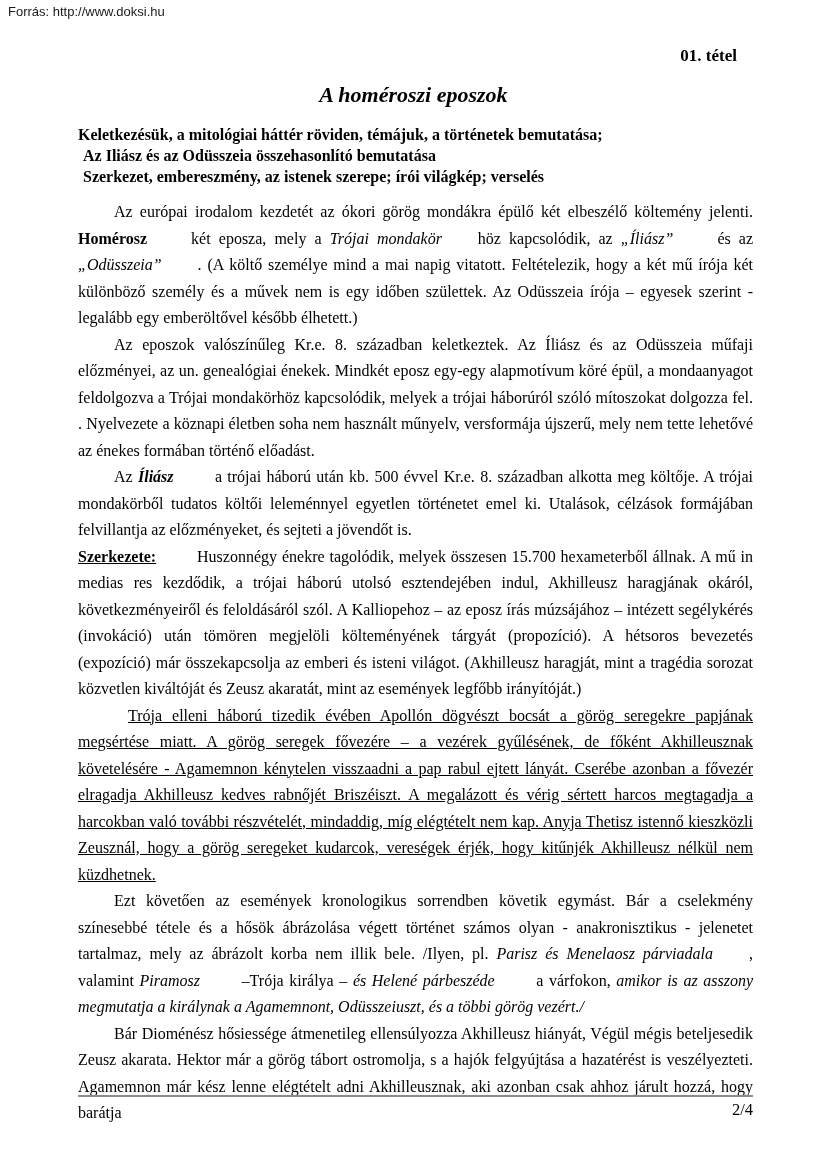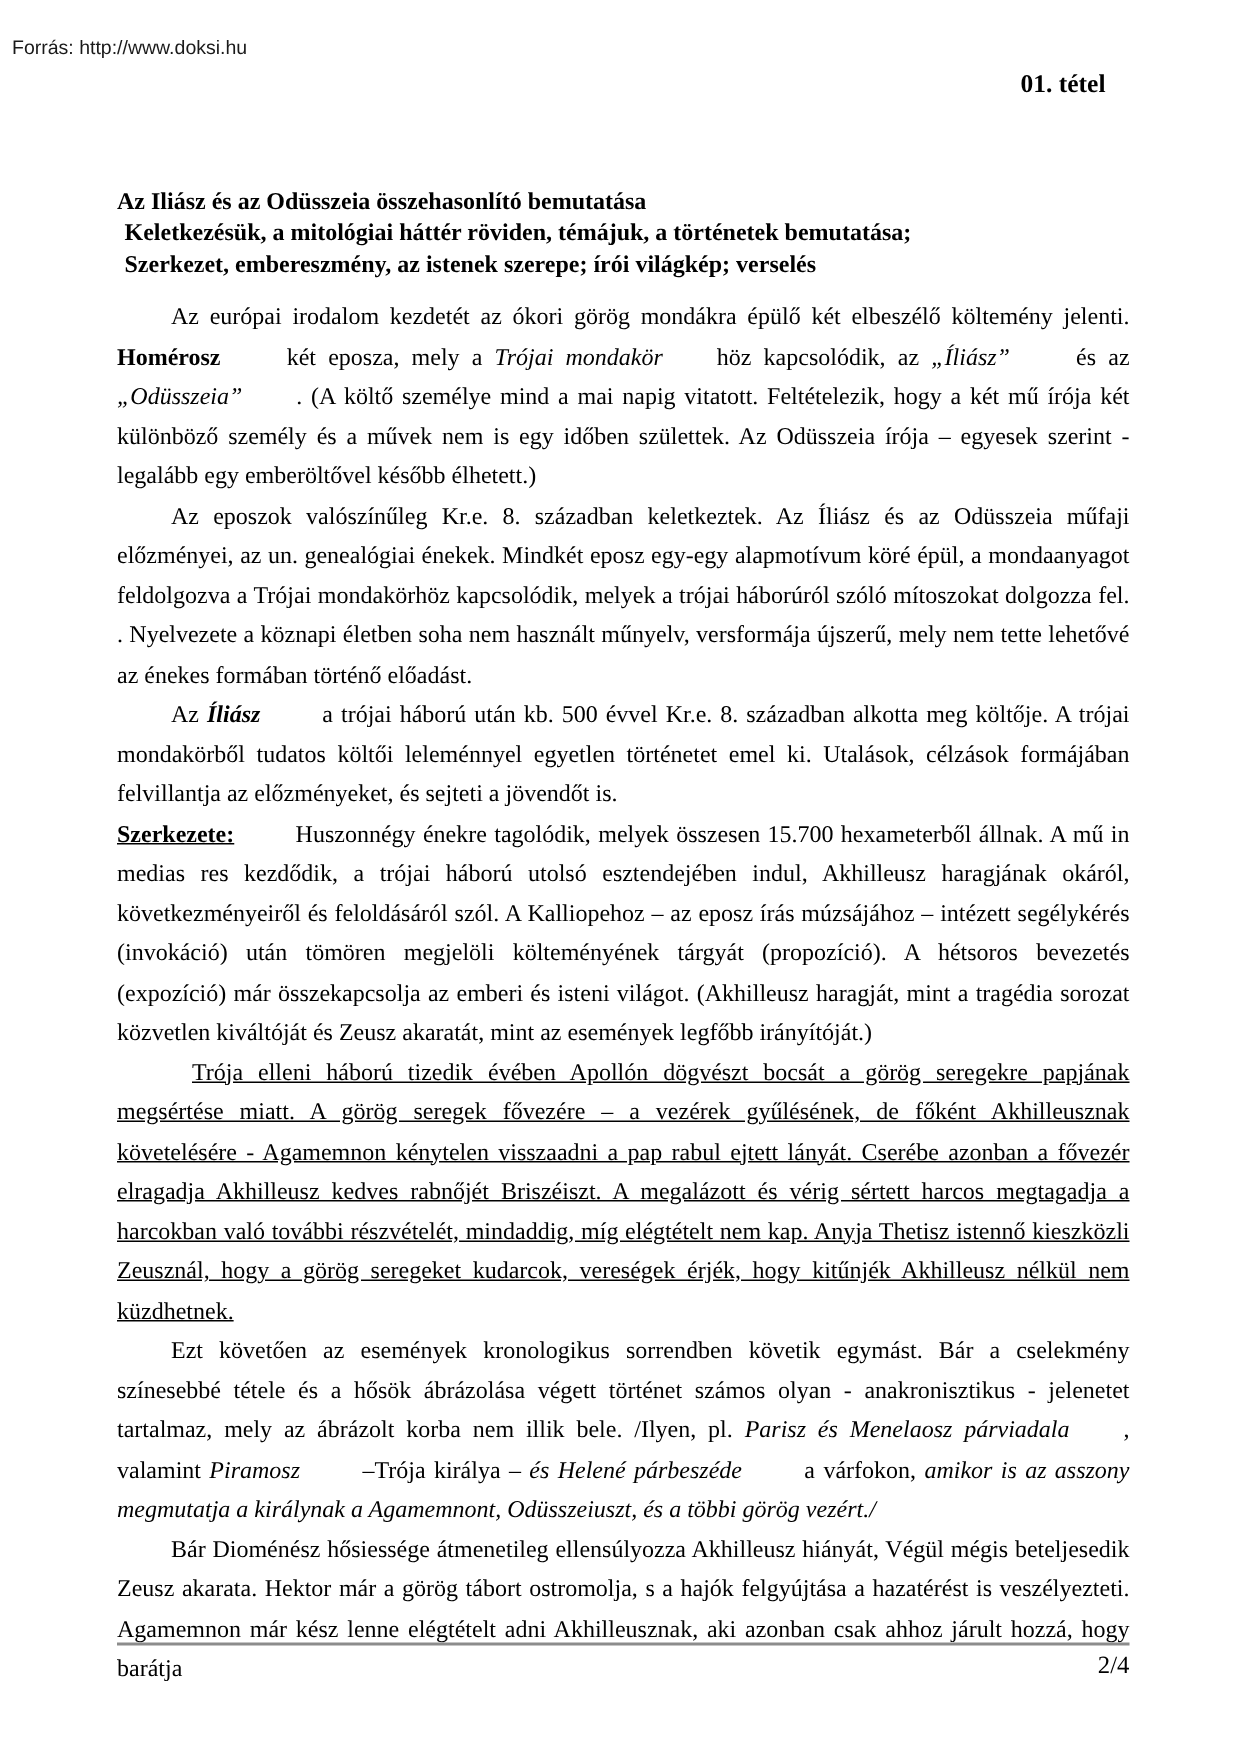--- a/index.html
+++ b/index.html
@@ -12,21 +12,21 @@
     width: 827px;
     height: 1170px;
     background: #ffffff;
     color: #000000;
     font-family: "Liberation Serif", "DejaVu Serif", serif;
     overflow: hidden;
   }
   .source-note {
     position: absolute;
     left: 8px;
-    top: 24px;
+    top: 4px;
     font-family: "Liberation Sans", "DejaVu Sans", sans-serif;
     font-size: 13px;
     color: #1a1a1a;
   }
   .lesson-number {
     position: absolute;
     top: 46px;
     right: 90px;
     font-size: 17px;
     font-weight: bold;
@@ -94,24 +94,25 @@
 </style>
 </head>
 <body>
 
 <div class="page">
 
   <div class="source-note">Forrás: http://www.doksi.hu</div>
 
   <div class="lesson-number">01. tétel</div>
 
+  <h1 class="doc-title">A homéroszi eposzok</h1>
 
   <div class="subtitle-block">
+    <div class="subtitle-line">Keletkezésük, a mitológiai háttér röviden, témájuk, a történetek bemutatása;</div>
     <div class="subtitle-line">Az Iliász és az Odüsszeia összehasonlító bemutatása</div>
-    <div class="subtitle-line">Keletkezésük, a mitológiai háttér röviden, témájuk, a történetek bemutatása;</div>
     <div class="subtitle-line">Szerkezet, embereszmény, az istenek szerepe; írói világkép; verselés</div>
   </div>
 
   <div class="doc-body">
       <p class="para"><span class="run-normal">Az európai irodalom kezdetét az ókori görög mondákra épülő két elbeszélő költemény jelenti. </span><span class="run-bold">Homérosz</span><span class="run-normal"> két eposza, mely a </span><span class="run-italic">Trójai mondakör</span><span class="run-normal">höz kapcsolódik, az </span><span class="run-italic">„Íliász”</span><span class="run-normal"> és az </span><span class="run-italic">„Odüsszeia”</span><span class="run-normal">. (A költő személye mind a mai napig vitatott. Feltételezik, hogy a két mű írója két különböző személy és a művek nem is egy időben születtek. Az Odüsszeia írója – egyesek szerint - legalább egy emberöltővel később élhetett.)</span></p>
       <p class="para"><span class="run-normal">Az eposzok valószínűleg Kr.e. 8. században keletkeztek. Az Íliász és az Odüsszeia műfaji előzményei, az un. genealógiai énekek. Mindkét eposz egy-egy alapmotívum köré épül, a mondaanyagot feldolgozva a Trójai mondakörhöz kapcsolódik, melyek a trójai háborúról szóló mítoszokat dolgozza fel. . Nyelvezete a köznapi életben soha nem használt műnyelv, versformája újszerű, mely nem tette lehetővé az énekes formában történő előadást.</span></p>
       <p class="para"><span class="run-normal">Az </span><span class="run-bold-italic">Íliász</span><span class="run-normal"> a trójai háború után kb. 500 évvel Kr.e. 8. században alkotta meg költője. A trójai mondakörből tudatos költői leleménnyel egyetlen történetet emel ki. Utalások, célzások formájában felvillantja az előzményeket, és sejteti a jövendőt is.</span></p>
       <p class="para"><span class="run-bold-underline">Szerkezete:</span><span class="run-normal"> Huszonnégy énekre tagolódik, melyek összesen 15.700 hexameterből állnak. A mű in medias res kezdődik, a trójai háború utolsó esztendejében indul, Akhilleusz haragjának okáról, következményeiről és feloldásáról szól. A Kalliopehoz – az eposz írás múzsájához – intézett segélykérés (invokáció) után tömören megjelöli költeményének tárgyát (propozíció). A hétsoros bevezetés (expozíció) már összekapcsolja az emberi és isteni világot. (Akhilleusz haragját, mint a tragédia sorozat közvetlen kiváltóját és Zeusz akaratát, mint az események legfőbb irányítóját.)</span></p>
       <p class="para indent"><span class="run-normal">Trója elleni háború tizedik évében Apollón dögvészt bocsát a görög seregekre papjának megsértése miatt. A görög seregek fővezére – a vezérek gyűlésének, de főként Akhilleusznak követelésére - Agamemnon kénytelen visszaadni a pap rabul ejtett lányát. Cserébe azonban a fővezér elragadja Akhilleusz kedves rabnőjét Briszéiszt. A megalázott és vérig sértett harcos megtagadja a harcokban való további részvételét, mindaddig, míg elégtételt nem kap. Anyja Thetisz istennő kieszközli Zeusznál, hogy a görög seregeket kudarcok, vereségek érjék, hogy kitűnjék Akhilleusz nélkül nem küzdhetnek.</span></p>
       <p class="para"><span class="run-normal">Ezt követően az események kronologikus sorrendben követik egymást. Bár a cselekmény színesebbé tétele és a hősök ábrázolása végett történet számos olyan - anakronisztikus - jelenetet tartalmaz, mely az ábrázolt korba nem illik bele. /Ilyen, pl. </span><span class="run-italic">Parisz és Menelaosz párviadala</span><span class="run-normal">, valamint </span><span class="run-italic">Piramosz</span><span class="run-normal"> –Trója királya – </span><span class="run-italic">és Helené párbeszéde</span><span class="run-normal"> a várfokon, </span><span class="run-italic">amikor is az asszony megmutatja a királynak a Agamemnont, Odüsszeiuszt, és a többi görög vezért./</span></p>

